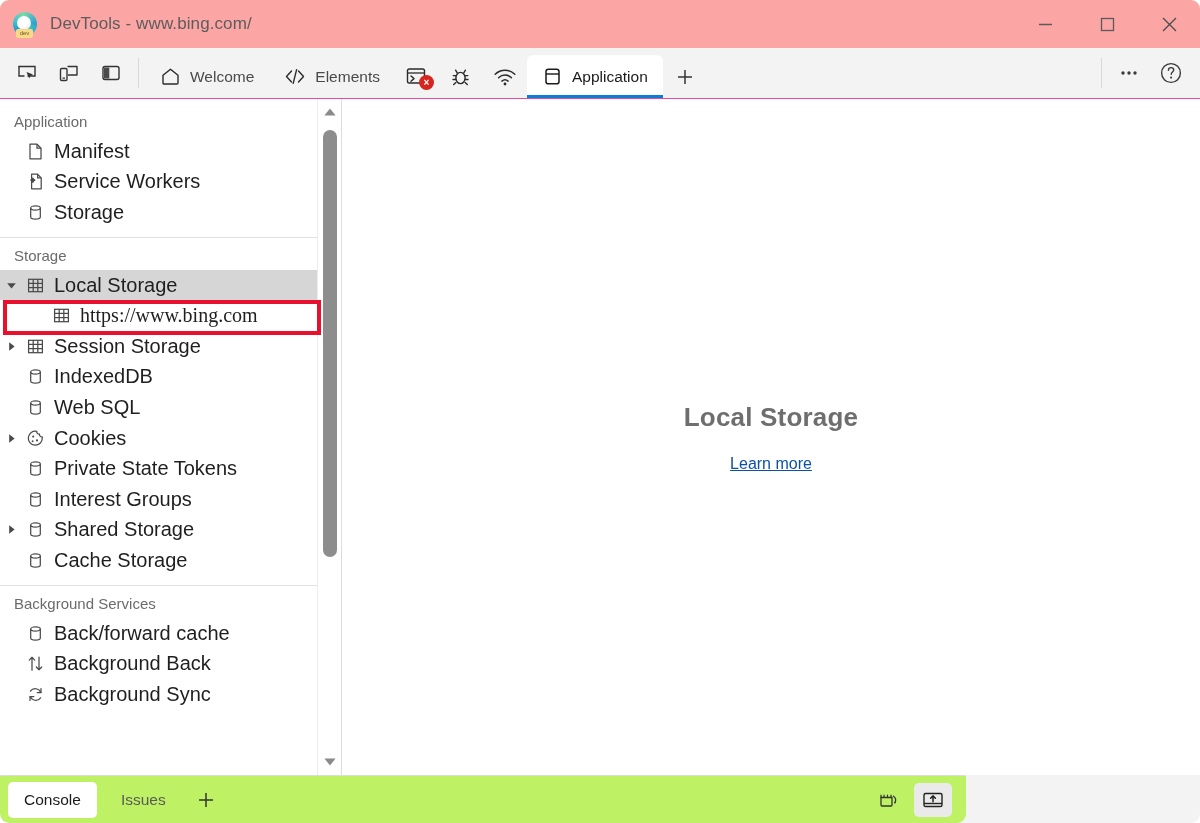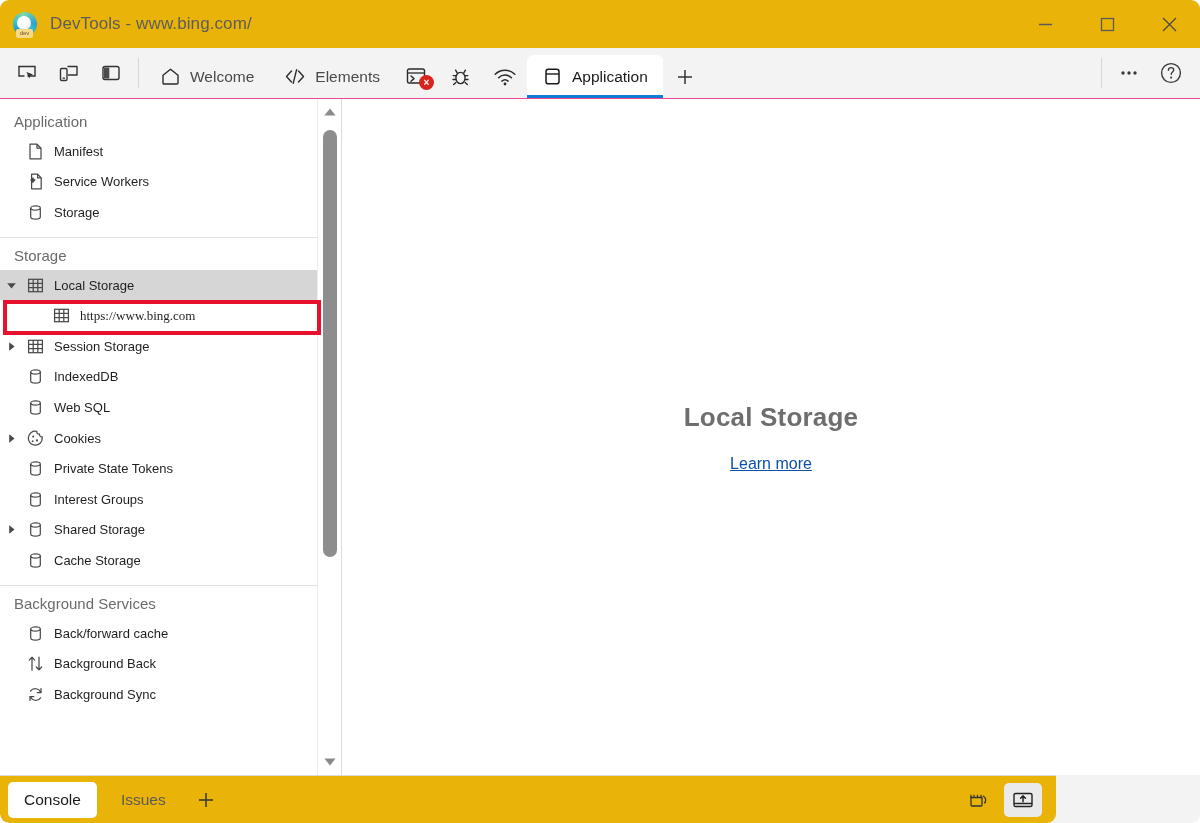--- a/index.html
+++ b/index.html
@@ -14,21 +14,21 @@
     width: 1200px; height: 823px;
     background: #f3f3f3;
     border-radius: 9px;
     overflow: hidden;
   }
 
   
   .titlebar {
     position: absolute; top: 0; left: 0;
     width: 1200px; height: 48px;
-    background: #eab308;
+    background: #fca5a5;
     display: flex; align-items: center;
   }
   .app-logo {
     margin-left: 12px; width: 26px; height: 26px;
     position: relative; flex: none;
   }
   .logo-swirl {
     position: absolute; inset: 1px;
     border-radius: 50%;
     background:
@@ -147,21 +147,21 @@
     font-size: 15px; color: #6b6b6b;
     padding: 3px 0 6px 14px;
   }
   .section-div {
     height: 1px; background: #e2e2e2;
     margin: 9px 0 6px 0; width: 318px;
   }
   .row {
     height: 30.6px;
     display: flex; align-items: center;
-    font-size: 13px; color: #1f1f1f;
+    font-size: 20px; color: #1f1f1f;
     position: relative;
     white-space: nowrap;
   }
   .row.selected { background: #d6d6d6; }
   .twisty {
     width: 22px; flex: none;
     display: flex; align-items: center; justify-content: center;
     color: #4a4a4a;
   }
   .row-icon {
@@ -216,22 +216,22 @@
   }
   .empty-link {
     margin-top: 22px;
     font-size: 16px; color: #0b51a8;
     text-decoration: underline;
   }
 
   
   .drawer {
     position: absolute; left: 0; bottom: 0;
-    width: 1056px; height: 48px;
-    background: #eab308;
+    width: 966px; height: 48px;
+    background: #bef264;
     border-top: 1px solid #dcdcdc;
     display: flex; align-items: center;
     border-radius: 0 0 9px 9px;
   }
   .dtab {
     height: 36px; margin-left: 8px; padding: 0 16px;
     display: flex; align-items: center;
     font-size: 15.5px; color: #5a5a5a;
     border-radius: 5px;
   }

